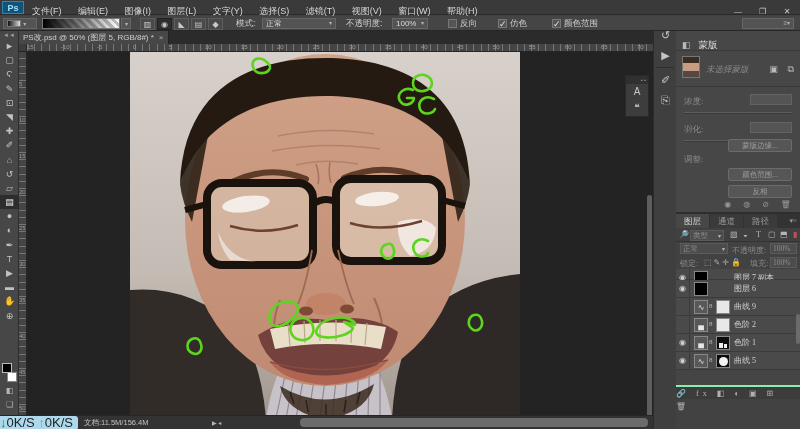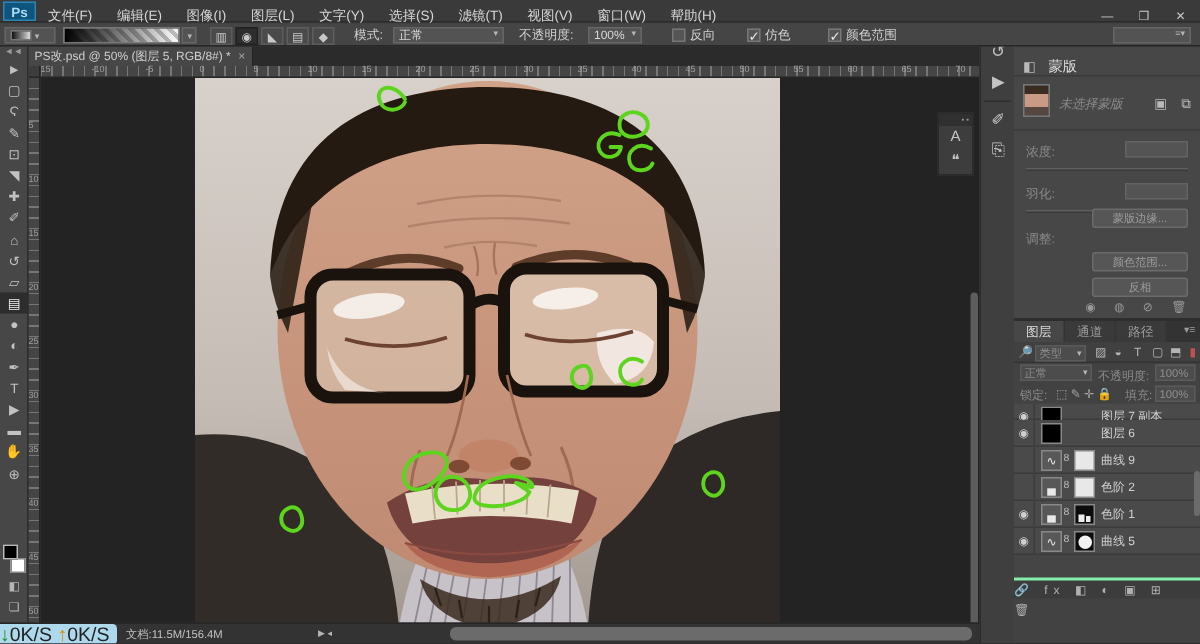--- a/index.html
+++ b/index.html
@@ -63,21 +63,21 @@
   #minipanel .mp-head { height:8px; background:#303030; color:#999; font-size:5px; text-align:right; line-height:8px; padding-right:2px;}
   #minipanel .mp-icon { height:16px; color:#c5c5c5; font-size:10px; text-align:center; line-height:16px; }
 
   
   #dockstrip { left:653px; top:16px; width:23px; height:413px; background:#3f3f3f; border-left:1px solid #2c2c2c; z-index:25;}
   #dockstrip .strip-head { height:9px; color:#9a9a9a; font-size:6px; text-align:center; line-height:9px; background:#363636;}
   .strip-icon { width:23px; height:20px; color:#c4c4c4; font-size:11px; text-align:center; line-height:20px; }
   .strip-div { height:1px; background:#2e2e2e; margin:2px 2px; }
 
   
-  #rightdock { left:676px; top:16px; width:124px; height:321px; background:#b91c1c; z-index:26; }
+  #rightdock { left:676px; top:16px; width:124px; height:321px; background:#b91c1c; z-index:26;font-family:Liberation Serif, serif; }
   .ptabs { height:14px; background:#333; display:flex; }
   .ptab { padding:0 8px; font-size:8.5px; line-height:14px; color:#9a9a9a; background:#3a3a3a; margin-right:1px;}
   .ptab.active { background:#474747; color:#dadada; }
   .pmenu { margin-left:auto; color:#9a9a9a; font-size:7px; line-height:14px; padding-right:3px;}
   #propspanel { position:relative; height:198px; background:#474747; border-bottom:2px solid #2e2e2e; }
   .prow { position:absolute; left:0; width:124px; }
   .plabel { font-size:8.5px; color:#b5b5b5; }
   .plabel.dim { color:#8a8a8a; }
   .pvalbox { position:absolute; right:8px; width:42px; height:11px; background:#545454; border:1px solid #636363; }
   .pslider { position:absolute; left:8px; right:8px; height:2px; background:#5e5e5e; border-bottom:1px solid #393939;}

